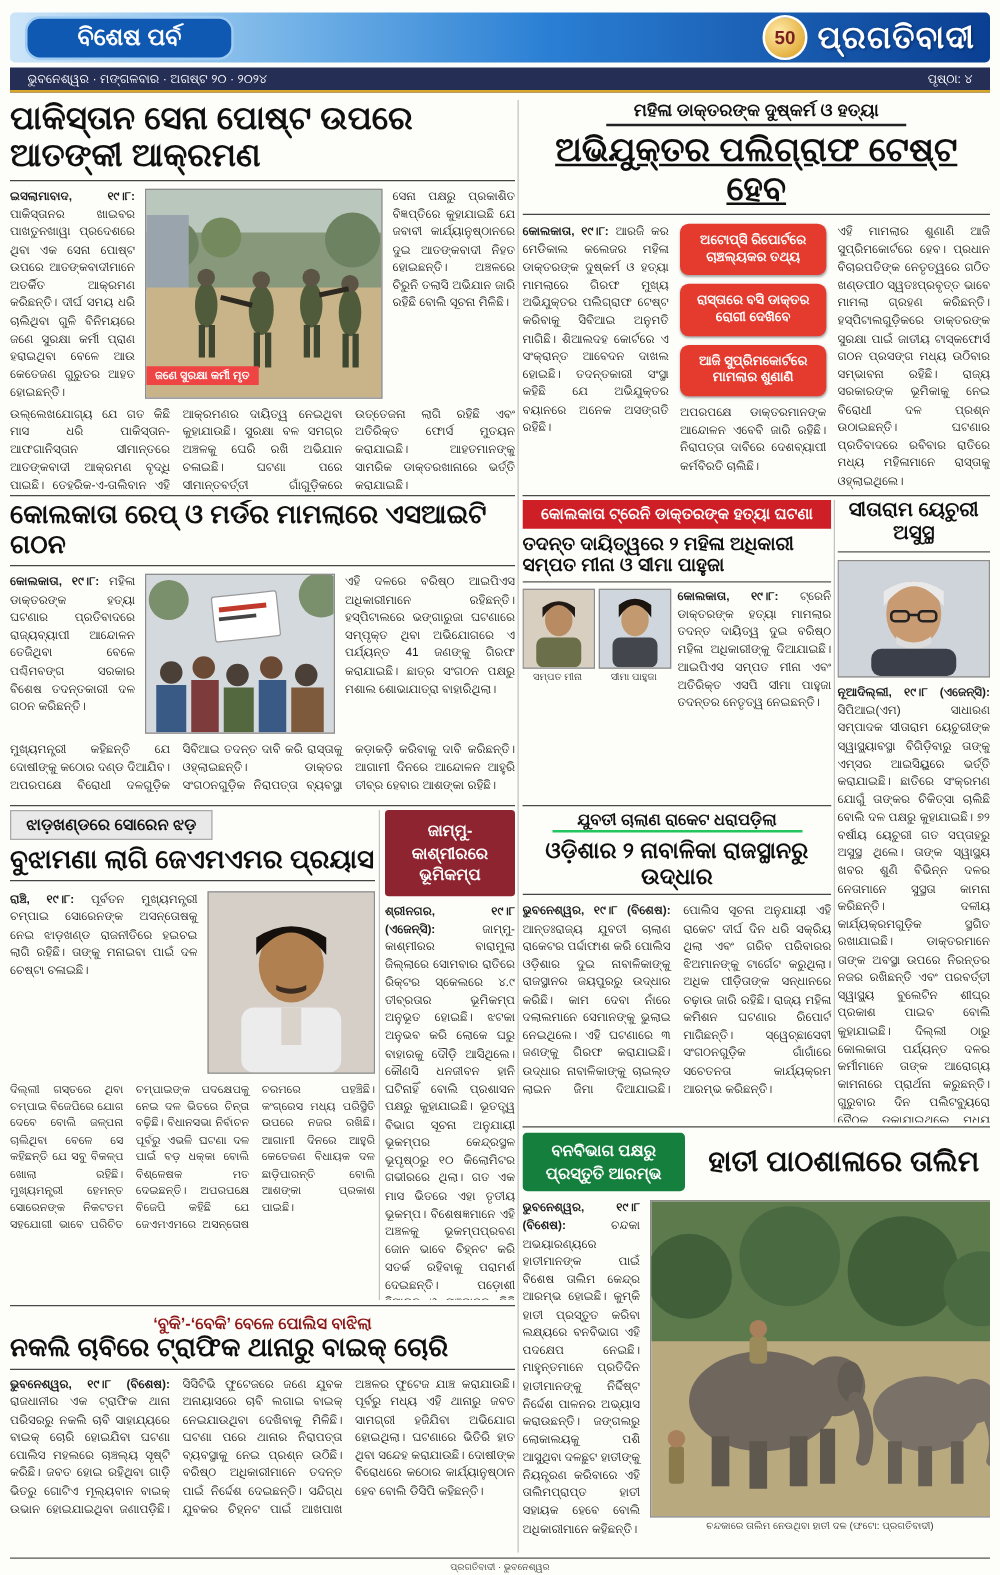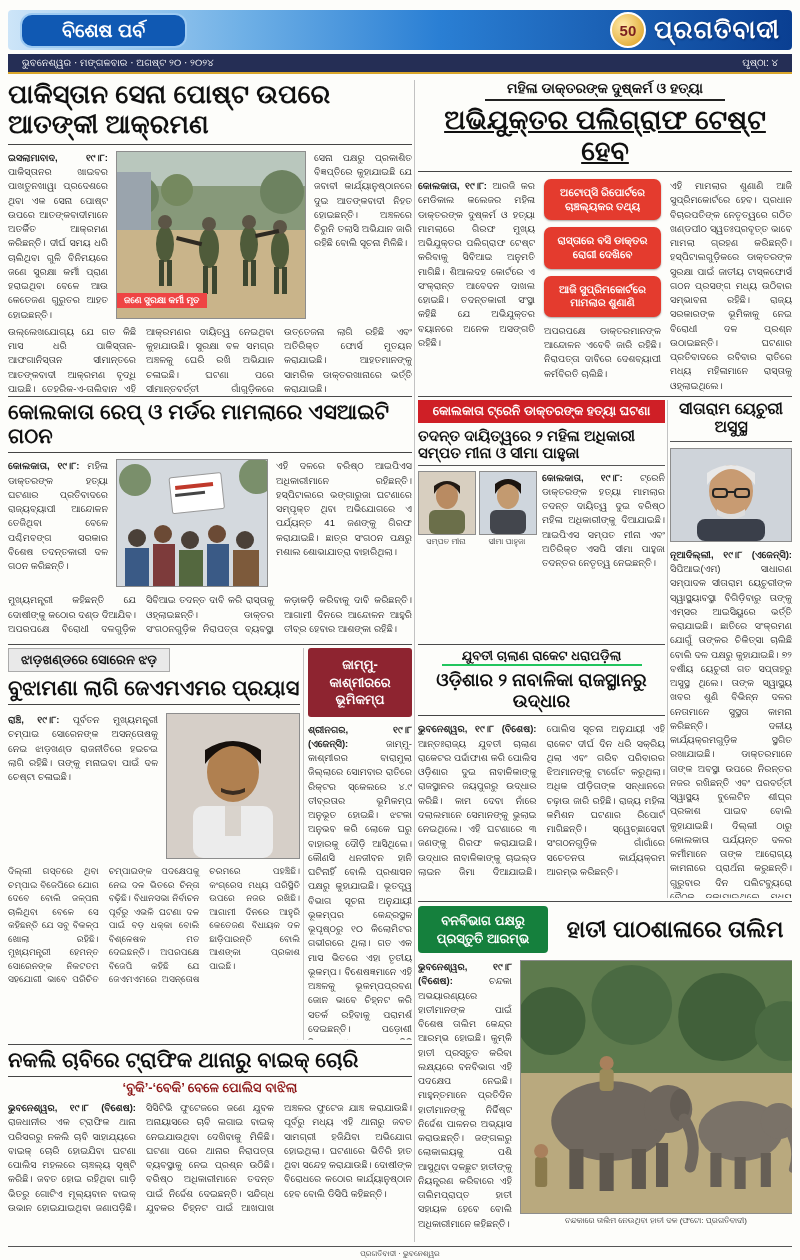--- a/index.html
+++ b/index.html
@@ -295,22 +295,22 @@
               <circle cx="20" cy="190" r="7" fill="#a9805c"></circle>
             </g>
           </svg>
         </div>
         <div class="pcap">ଚନ୍ଦକାରେ ତାଲିମ ନେଉଥିବା ହାତୀ ଦଳ (ଫଟୋ: ପ୍ରଗତିବାଦୀ)</div>
       </div>
     </div>
   </div>
 
   <div class="art" style="left:8px;top:1048px;width:404px;height:196px;">
+    <div class="hl" style="font-size:13px;text-align:center;color:#8d1616;margin-top:4px;">‘ବୁକି’-‘ବେକି’ ବେଳେ ପୋଲିସ ବାଝିଲା</div>
     <div class="hl rule-b" style="font-size:21px;">ନକଲି ଚାବିରେ ଟ୍ରାଫିକ ଥାନାରୁ ବାଇକ୍ ଚୋରି</div>
-    <div class="hl" style="font-size:13px;text-align:center;color:#8d1616;margin-top:4px;">‘ବୁକି’-‘ବେକି’ ବେଳେ ପୋଲିସ ବାଝିଲା</div>
     <div class="body-txt cols3" style="margin-top:5px;height:142px;">
       <span class="dateline">ଭୁବନେଶ୍ୱର, ୧୯।୮ (ବିଶେଷ):</span>
       <span>ରାଜଧାନୀର ଏକ ଟ୍ରାଫିକ ଥାନା ପରିସରରୁ ନକଲି ଚାବି ସାହାଯ୍ୟରେ ବାଇକ୍ ଚୋରି ହୋଇଯିବା ଘଟଣା ପୋଲିସ ମହଲରେ ଚାଞ୍ଚଲ୍ୟ ସୃଷ୍ଟି କରିଛି। ଜବତ ହୋଇ ରହିଥିବା ଗାଡ଼ି ଭିତରୁ ଗୋଟିଏ ମୂଲ୍ୟବାନ ବାଇକ୍ ଉଭାନ ହୋଇଯାଇଥିବା ଜଣାପଡ଼ିଛି। ସିସିଟିଭି ଫୁଟେଜରେ ଜଣେ ଯୁବକ ଅନାୟାସରେ ଚାବି ଲଗାଇ ବାଇକ୍ ନେଇଯାଉଥିବା ଦେଖିବାକୁ ମିଳିଛି। ଘଟଣା ପରେ ଥାନାର ନିରାପତ୍ତା ବ୍ୟବସ୍ଥାକୁ ନେଇ ପ୍ରଶ୍ନ ଉଠିଛି। ବରିଷ୍ଠ ଅଧିକାରୀମାନେ ତଦନ୍ତ ପାଇଁ ନିର୍ଦ୍ଦେଶ ଦେଇଛନ୍ତି। ସନ୍ଦିଗ୍ଧ ଯୁବକର ଚିହ୍ନଟ ପାଇଁ ଆଖପାଖ ଅଞ୍ଚଳର ଫୁଟେଜ ଯାଞ୍ଚ କରାଯାଉଛି। ପୂର୍ବରୁ ମଧ୍ୟ ଏହି ଥାନାରୁ ଜବତ ସାମଗ୍ରୀ ହଜିଯିବା ଅଭିଯୋଗ ହୋଇଥିଲା। ଘଟଣାରେ ଭିତିରି ହାତ ଥିବା ସନ୍ଦେହ କରାଯାଉଛି। ଦୋଷୀଙ୍କ ବିରୋଧରେ କଠୋର କାର୍ଯ୍ୟାନୁଷ୍ଠାନ ହେବ ବୋଲି ଡିସିପି କହିଛନ୍ତି।</span>
     </div>
   </div>
 
   <div class="divider" style="left:414px;top:80px;width:1px;height:1162px;background:#c2c2c2;"></div>
   <div class="divider" style="left:667px;top:400px;width:1px;height:498px;background:#c2c2c2;"></div>
   <div class="divider" style="left:303px;top:648px;width:1px;height:392px;background:#c2c2c2;"></div>
   <div class="divider" style="left:8px;top:396px;width:404px;height:1px;background:#4a4a4a;"></div>

